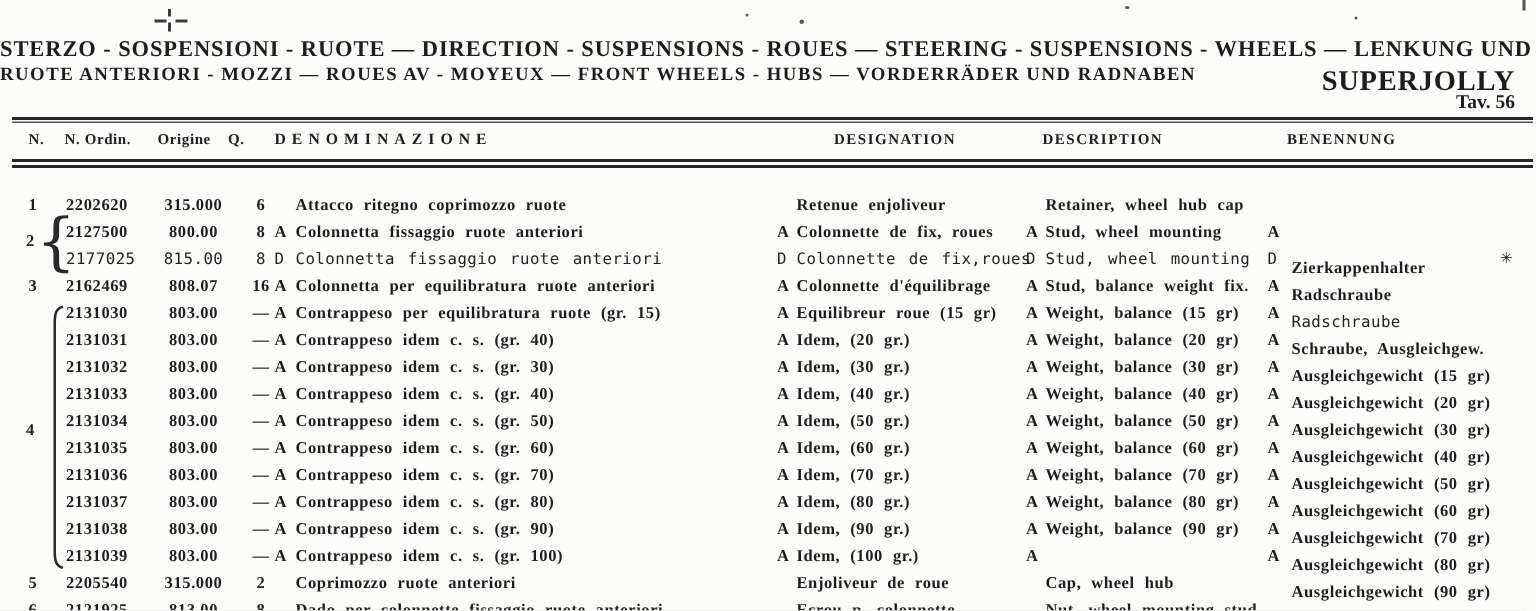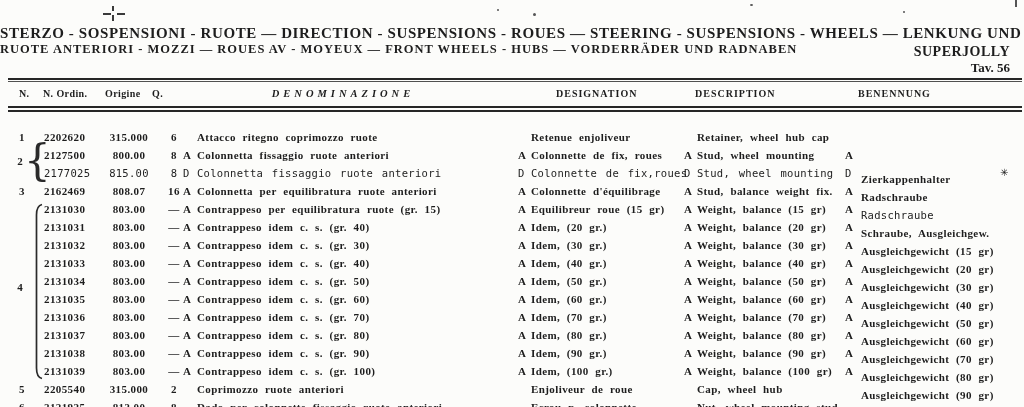--- a/index.html
+++ b/index.html
@@ -6,33 +6,33 @@
   .page{
     position:relative;width:1024px;height:407px;overflow:hidden;
     background:#fcfcfa;color:#1d1d1d;
     font-family:"Liberation Serif",serif;font-weight:bold;
   }
   
   .title1{position:absolute;top:25px;left:0;right:0;text-align:center;
     font-size:15px;letter-spacing:0.6px;white-space:nowrap;}
   .title2{position:absolute;top:42px;left:0;right:0;text-align:left;
     font-size:12.5px;letter-spacing:1px;white-space:nowrap;}
-  .model{position:absolute;top:44px;right:14px;font-size:14px;letter-spacing:0.5px;}
+  .model{position:absolute;top:44px;right:14px;font-size:19px;letter-spacing:0.5px;}
   .plate{position:absolute;top:60px;right:14px;font-size:13px;}
   
   .rule{position:absolute;left:8px;right:2px;background:#262626;}
   .r-t1{top:78px;height:2px;}
   .r-t2{top:81px;height:1.4px;opacity:.8;}
   .r-m1{top:106px;height:2.2px;}
   .r-m2{top:110px;height:1.8px;}
   
   .thead{position:absolute;top:84px;left:0;right:0;height:20px;font-weight:bold;font-size:10px;}
   .h{position:absolute;top:0;line-height:20px;white-space:nowrap;letter-spacing:0.4px;}
   .h-n{left:19px;} .h-ordin{left:43px;} .h-orig{left:105px;} .h-q{left:152px;}
-  .h-den{left:183px;width:320px;text-align:center;letter-spacing:4px;font-size:10.5px;font-style:italic;}
+  .h-den{left:183px;width:320px;text-align:left;letter-spacing:4px;font-size:10.5px;}
   .h-des{left:530px;letter-spacing:1px;margin-left:26px;}
   .h-desc{left:695px;letter-spacing:1px;}
   .h-ben{left:858px;letter-spacing:1px;}
   
   .tbody{position:absolute;top:128px;left:0;right:0;}
   .row{position:relative;height:18px;font-size:11px;letter-spacing:0.4px;word-spacing:3.5px;}
   .cell{position:absolute;top:0;height:18px;line-height:18px;white-space:nowrap;}
   .c-n{left:10px;width:24px;text-align:center;}
   .c-ordin{left:44px;width:62px;}
   .c-orig{left:102px;width:54px;text-align:center;}
@@ -300,21 +300,20 @@
       <div class="row">
     <span class="cell c-n"></span>
     <span class="cell c-ordin">2131039</span>
     <span class="cell c-orig">803.00</span>
     <span class="cell c-q">—</span>
     <span class="cell c-den-p">A</span>
     <span class="cell c-den">Contrappeso idem c. s. (gr. 100)</span>
     <span class="cell c-des-p">A</span>
     <span class="cell c-des">Idem, (100 gr.)</span>
     <span class="cell c-desc-p">A</span>
-    <span class="cell c-desc">Weight, balance (100 gr)</span>
     <span class="cell c-ben-p">A</span>
     <span class="cell c-ben">Ausgleichgewicht (100 gr)</span>
     <span class="cell c-star"></span>
   </div>
       <div class="row">
     <span class="cell c-n">5</span>
     <span class="cell c-ordin">2205540</span>
     <span class="cell c-orig">315.000</span>
     <span class="cell c-q">2</span>
     <span class="cell c-den-p"></span>

